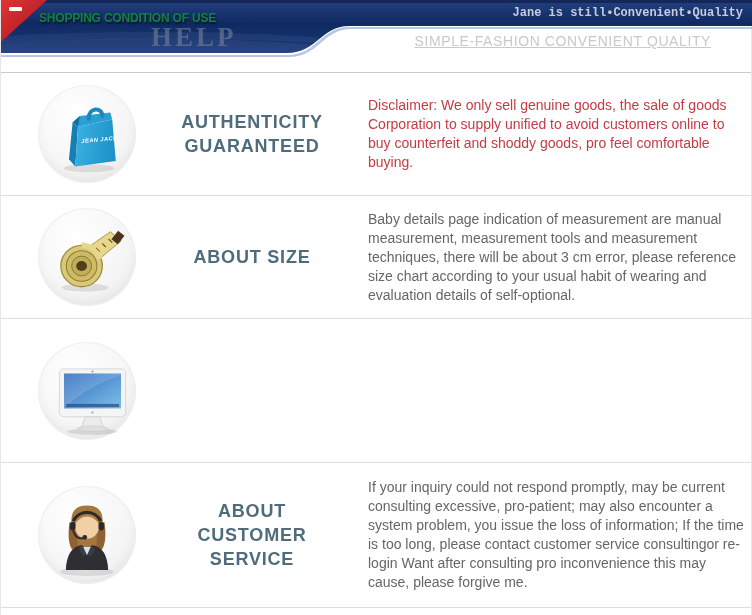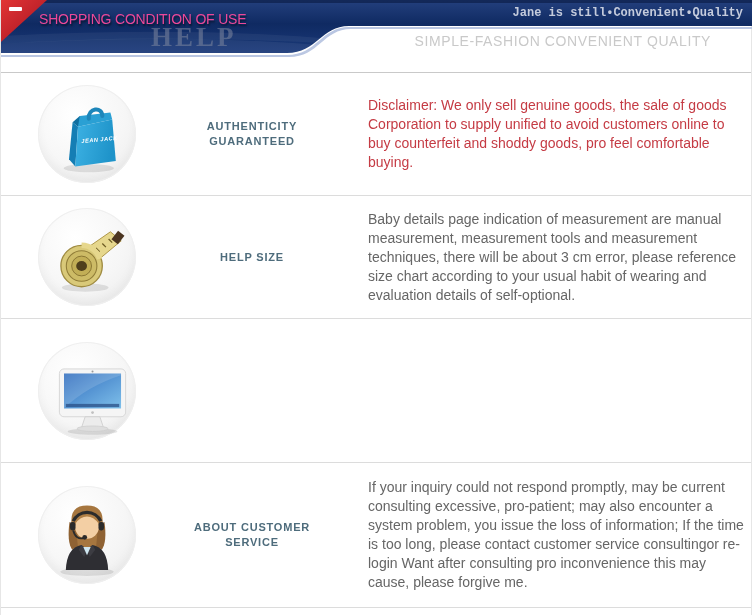--- a/index.html
+++ b/index.html
@@ -3,42 +3,42 @@
 <meta charset="utf-8">
 <style>
   html,body{margin:0;padding:0;background:#fff;}
   body{font-family:"Liberation Sans", sans-serif; width:752px; height:615px; overflow:hidden;}
   .page{position:relative; width:752px; height:615px; box-sizing:border-box;
         border-left:1px solid #e6e6e6; border-right:1px solid #e6e6e6; background:#fff;}
 
   
   .header{position:relative; height:72px; border-bottom:1px solid #c9c9c9; background:#fff;}
   .banner-svg{position:absolute; left:0; top:0; width:752px; height:72px; display:block;}
-  .banner-title{position:absolute; left:38px; top:11px; color:#ec4899; font-size:14px; font-weight:normal;
+  .banner-title{position:absolute; left:38px; top:11px; color:#15803d; font-size:12px; font-weight:bold;
         letter-spacing:-0.2px; text-shadow:1px 2px 2px rgba(0,0,0,0.55); white-space:nowrap;}
   .watermark{position:absolute; left:150px; top:22px; font-family:"Liberation Serif", serif;
         font-weight:bold; font-size:27px; letter-spacing:3px; color:rgba(125,135,158,0.55);}
   .tagline-top{position:absolute; right:8px; top:6px; font-family:"Liberation Mono", monospace;
         font-weight:bold; font-size:12px; color:#c4cbdc; white-space:nowrap;margin-left:48px;}
   .tagline-bottom{position:absolute; right:40px; top:33px; font-size:14px; letter-spacing:0.6px;
-        color:#c9c9c9; white-space:nowrap;}
+        color:#c9c9c9; white-space:nowrap;text-decoration:underline;}
   .ribbon{position:absolute; left:0; top:0; width:48px; height:44px; cursor:pointer;}
 
   
   .row{display:flex; align-items:center; border-bottom:1px solid #dcdcdc; box-sizing:border-box;}
   .row-1,.row-2{height:123px;}
   .row-3{height:144px;}
   .row-4{height:145px;}
   .icon-circle{flex:0 0 auto; width:98px; height:98px; margin-left:37px; border-radius:50%;
         background:radial-gradient(circle at 38% 30%, #ffffff 0%, #f6f6f6 55%, #eaeaea 100%);
         box-shadow:inset 0 0 0 1px #efefef, inset 0 -6px 10px rgba(0,0,0,0.04);
         display:flex; align-items:center; justify-content:center;}
   .icon-circle svg{display:block;}
   .row-title{flex:0 0 auto; width:168px; margin-left:32px; text-align:center;
-        color:#4e6c7c; font-size:11px; font-weight:bold; letter-spacing:0.8px; line-height:1.35;}
+        color:#4e6c7c; font-size:18px; font-weight:bold; letter-spacing:0.8px; line-height:1.35;}
   .row-text{flex:0 0 auto; width:378px; margin-left:32px; font-size:14px; line-height:19px; color:#666666;}
   .row-text.red{color:#c53b44;}
   .footer-space{height:7px; background:#fff;}
 </style>
 </head>
 <body>
 
 <div class="page">
 
   <div class="header">
@@ -106,21 +106,21 @@
         <line x1="60" y1="40" x2="64" y2="44" stroke="#6b5a22" stroke-width="1.4"></line>
         <line x1="67" y1="35" x2="71" y2="39" stroke="#6b5a22" stroke-width="1.4"></line>
         <line x1="74" y1="30" x2="78" y2="34" stroke="#6b5a22" stroke-width="1.4"></line>
         <circle cx="44" cy="60" r="23" fill="#d9c979" stroke="#a08c42" stroke-width="1.5"></circle>
         <circle cx="44" cy="60" r="17" fill="#cdbb66" stroke="#917d38" stroke-width="1.2"></circle>
         <circle cx="44" cy="60" r="11" fill="#c2ae56" stroke="#85702f" stroke-width="1"></circle>
         <ellipse cx="44" cy="60" rx="6" ry="5.5" fill="#4f3f1c"></ellipse>
         <path d="M44,37 C54,37 62,44 64,52" stroke="#e6d78d" stroke-width="6" fill="none"></path>
       </svg>
     </div>
-    <div class="row-title">HELP SIZE</div>
+    <div class="row-title">ABOUT SIZE</div>
     <div class="row-text">Baby details page indication of measurement are manual measurement, measurement tools and measurement techniques, there will be about 3 cm error, please reference size chart according to your usual habit of wearing and evaluation details of self-optional.</div>
   </div>
 
   <div class="row row-3">
     <div class="icon-circle">
       <svg width="92" height="92" viewBox="0 0 100 100" aria-hidden="true">
         <defs>
           <linearGradient id="scrGrad" x1="0" y1="0" x2="1" y2="1">
             <stop offset="0" stop-color="#2f6cbe"></stop>
             <stop offset="1" stop-color="#7fc0ea"></stop>

